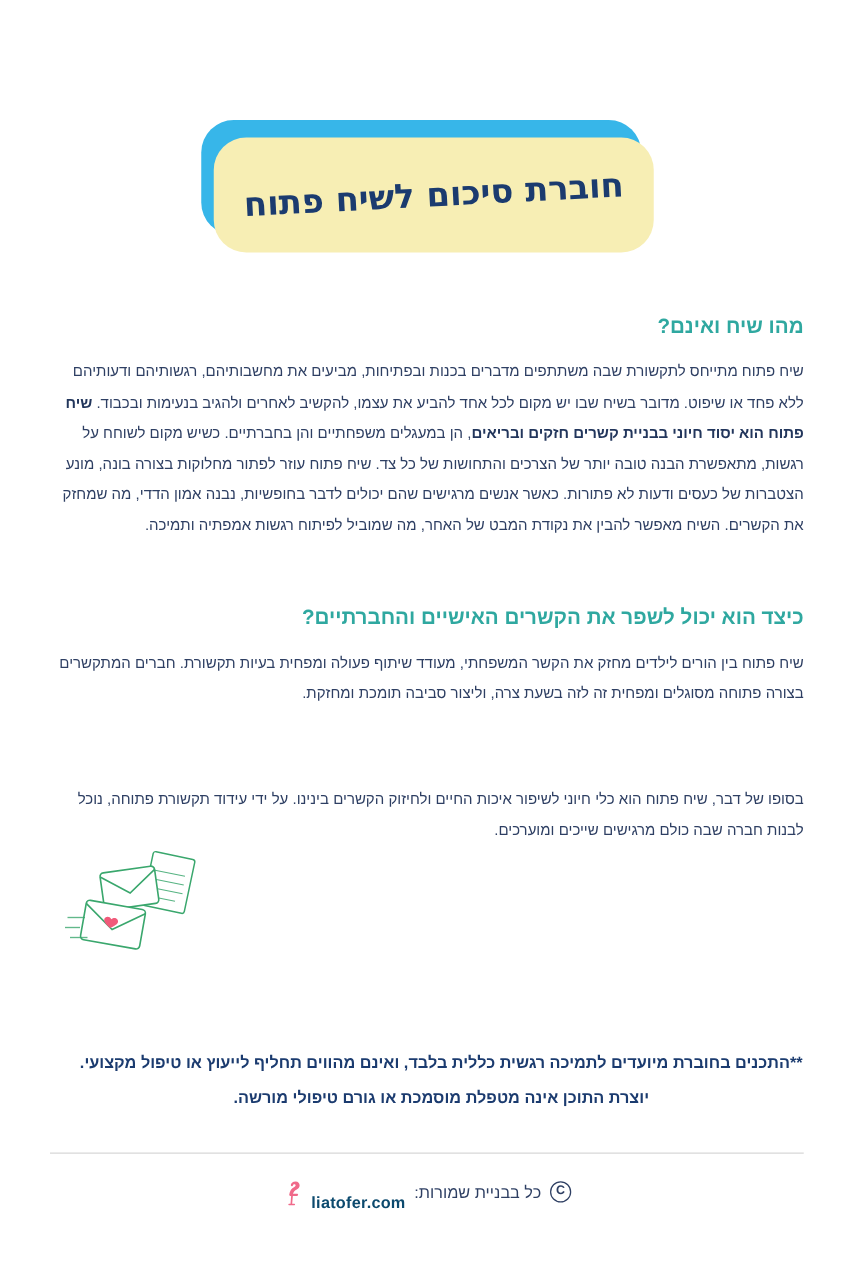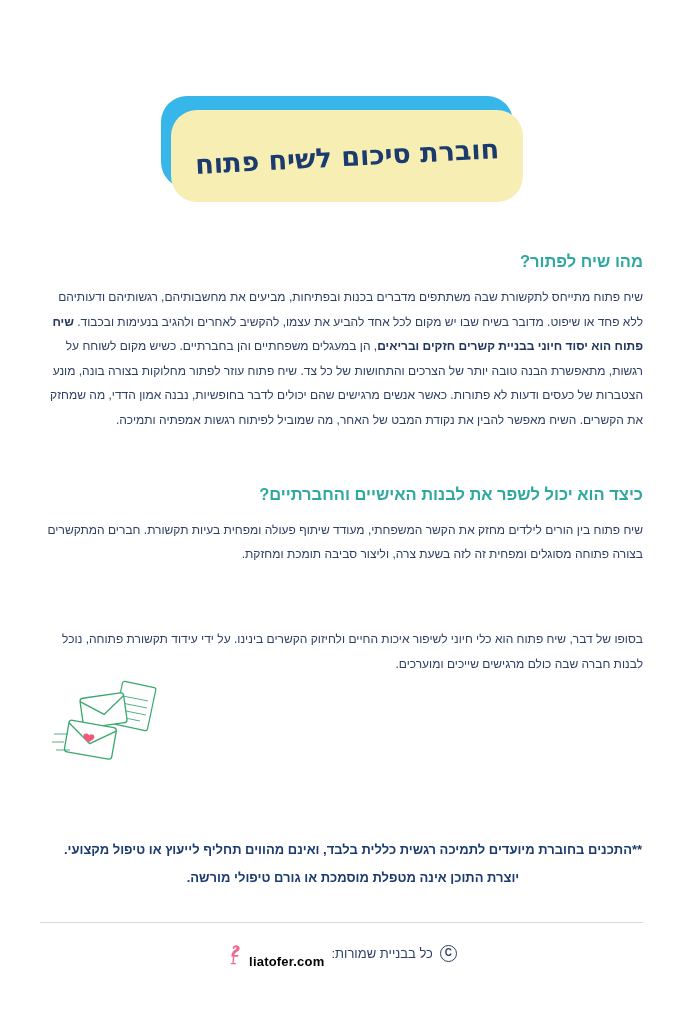--- a/index.html
+++ b/index.html
@@ -143,21 +143,21 @@
     top: 938px;
     display: flex;
     align-items: center;
     justify-content: center;
     gap: 7px;
     font-size: 13px;
     color: #2e3f63;
   }
   .footer .site {
     font-weight: bold;
-    color: #000000;
+    color: #0c4a6e;
     letter-spacing: .2px;
     margin-top: 16px;
   }
   .copy-circle {
     display: inline-block;
     width: 15px;
     height: 15px;
     border: 1.4px solid #2e3f63;
     border-radius: 50%;
     font-size: 10px;
@@ -179,29 +179,29 @@
 
   <div class="title-wrap">
     <div class="title-shadow"></div>
     <div class="title-box">
       <span class="title-text">חוברת סיכום לשיח פתוח</span>
     </div>
   </div>
 
   <div class="content">
 
-    <h2 class="section-title">מהו שיח לפתור?</h2>
+    <h2 class="section-title">מהו שיח ואינם?</h2>
 
     <p class="body-text">
       <span>שיח פתוח מתייחס לתקשורת שבה משתתפים מדברים בכנות ובפתיחות, מביעים את מחשבותיהם, רגשותיהם ודעותיהם ללא פחד או שיפוט. מדובר בשיח שבו יש מקום לכל אחד להביע את עצמו, להקשיב לאחרים ולהגיב בנעימות ובכבוד. </span><b>שיח פתוח הוא יסוד חיוני בבניית קשרים חזקים ובריאים</b><span>, הן במעגלים משפחתיים והן בחברתיים. כשיש מקום לשוחח על רגשות, מתאפשרת הבנה טובה יותר של הצרכים והתחושות של כל צד. שיח פתוח עוזר לפתור מחלוקות בצורה בונה, מונע הצטברות של כעסים ודעות לא פתורות. כאשר אנשים מרגישים שהם יכולים לדבר בחופשיות, נבנה אמון הדדי, מה שמחזק את הקשרים. השיח מאפשר להבין את נקודת המבט של האחר, מה שמוביל לפיתוח רגשות אמפתיה ותמיכה.</span>
     </p>
 
     <div class="section-gap"></div>
 
-    <h2 class="section-title">כיצד הוא יכול לשפר את לבנות האישיים והחברתיים?</h2>
+    <h2 class="section-title">כיצד הוא יכול לשפר את הקשרים האישיים והחברתיים?</h2>
 
     <p class="body-text">שיח פתוח בין הורים לילדים מחזק את הקשר המשפחתי, מעודד שיתוף פעולה ומפחית בעיות תקשורת. חברים המתקשרים בצורה פתוחה מסוגלים ומפחית זה לזה בשעת צרה, וליצור סביבה תומכת ומחזקת.</p>
 
     <div class="para-gap"></div>
 
 
     <div class="para-gap"></div>
     <div class="para-gap"></div>
 
     <p class="body-text">בסופו של דבר, שיח פתוח הוא כלי חיוני לשיפור איכות החיים ולחיזוק הקשרים בינינו. על ידי עידוד תקשורת פתוחה, נוכל לבנות חברה שבה כולם מרגישים שייכים ומוערכים.</p>

